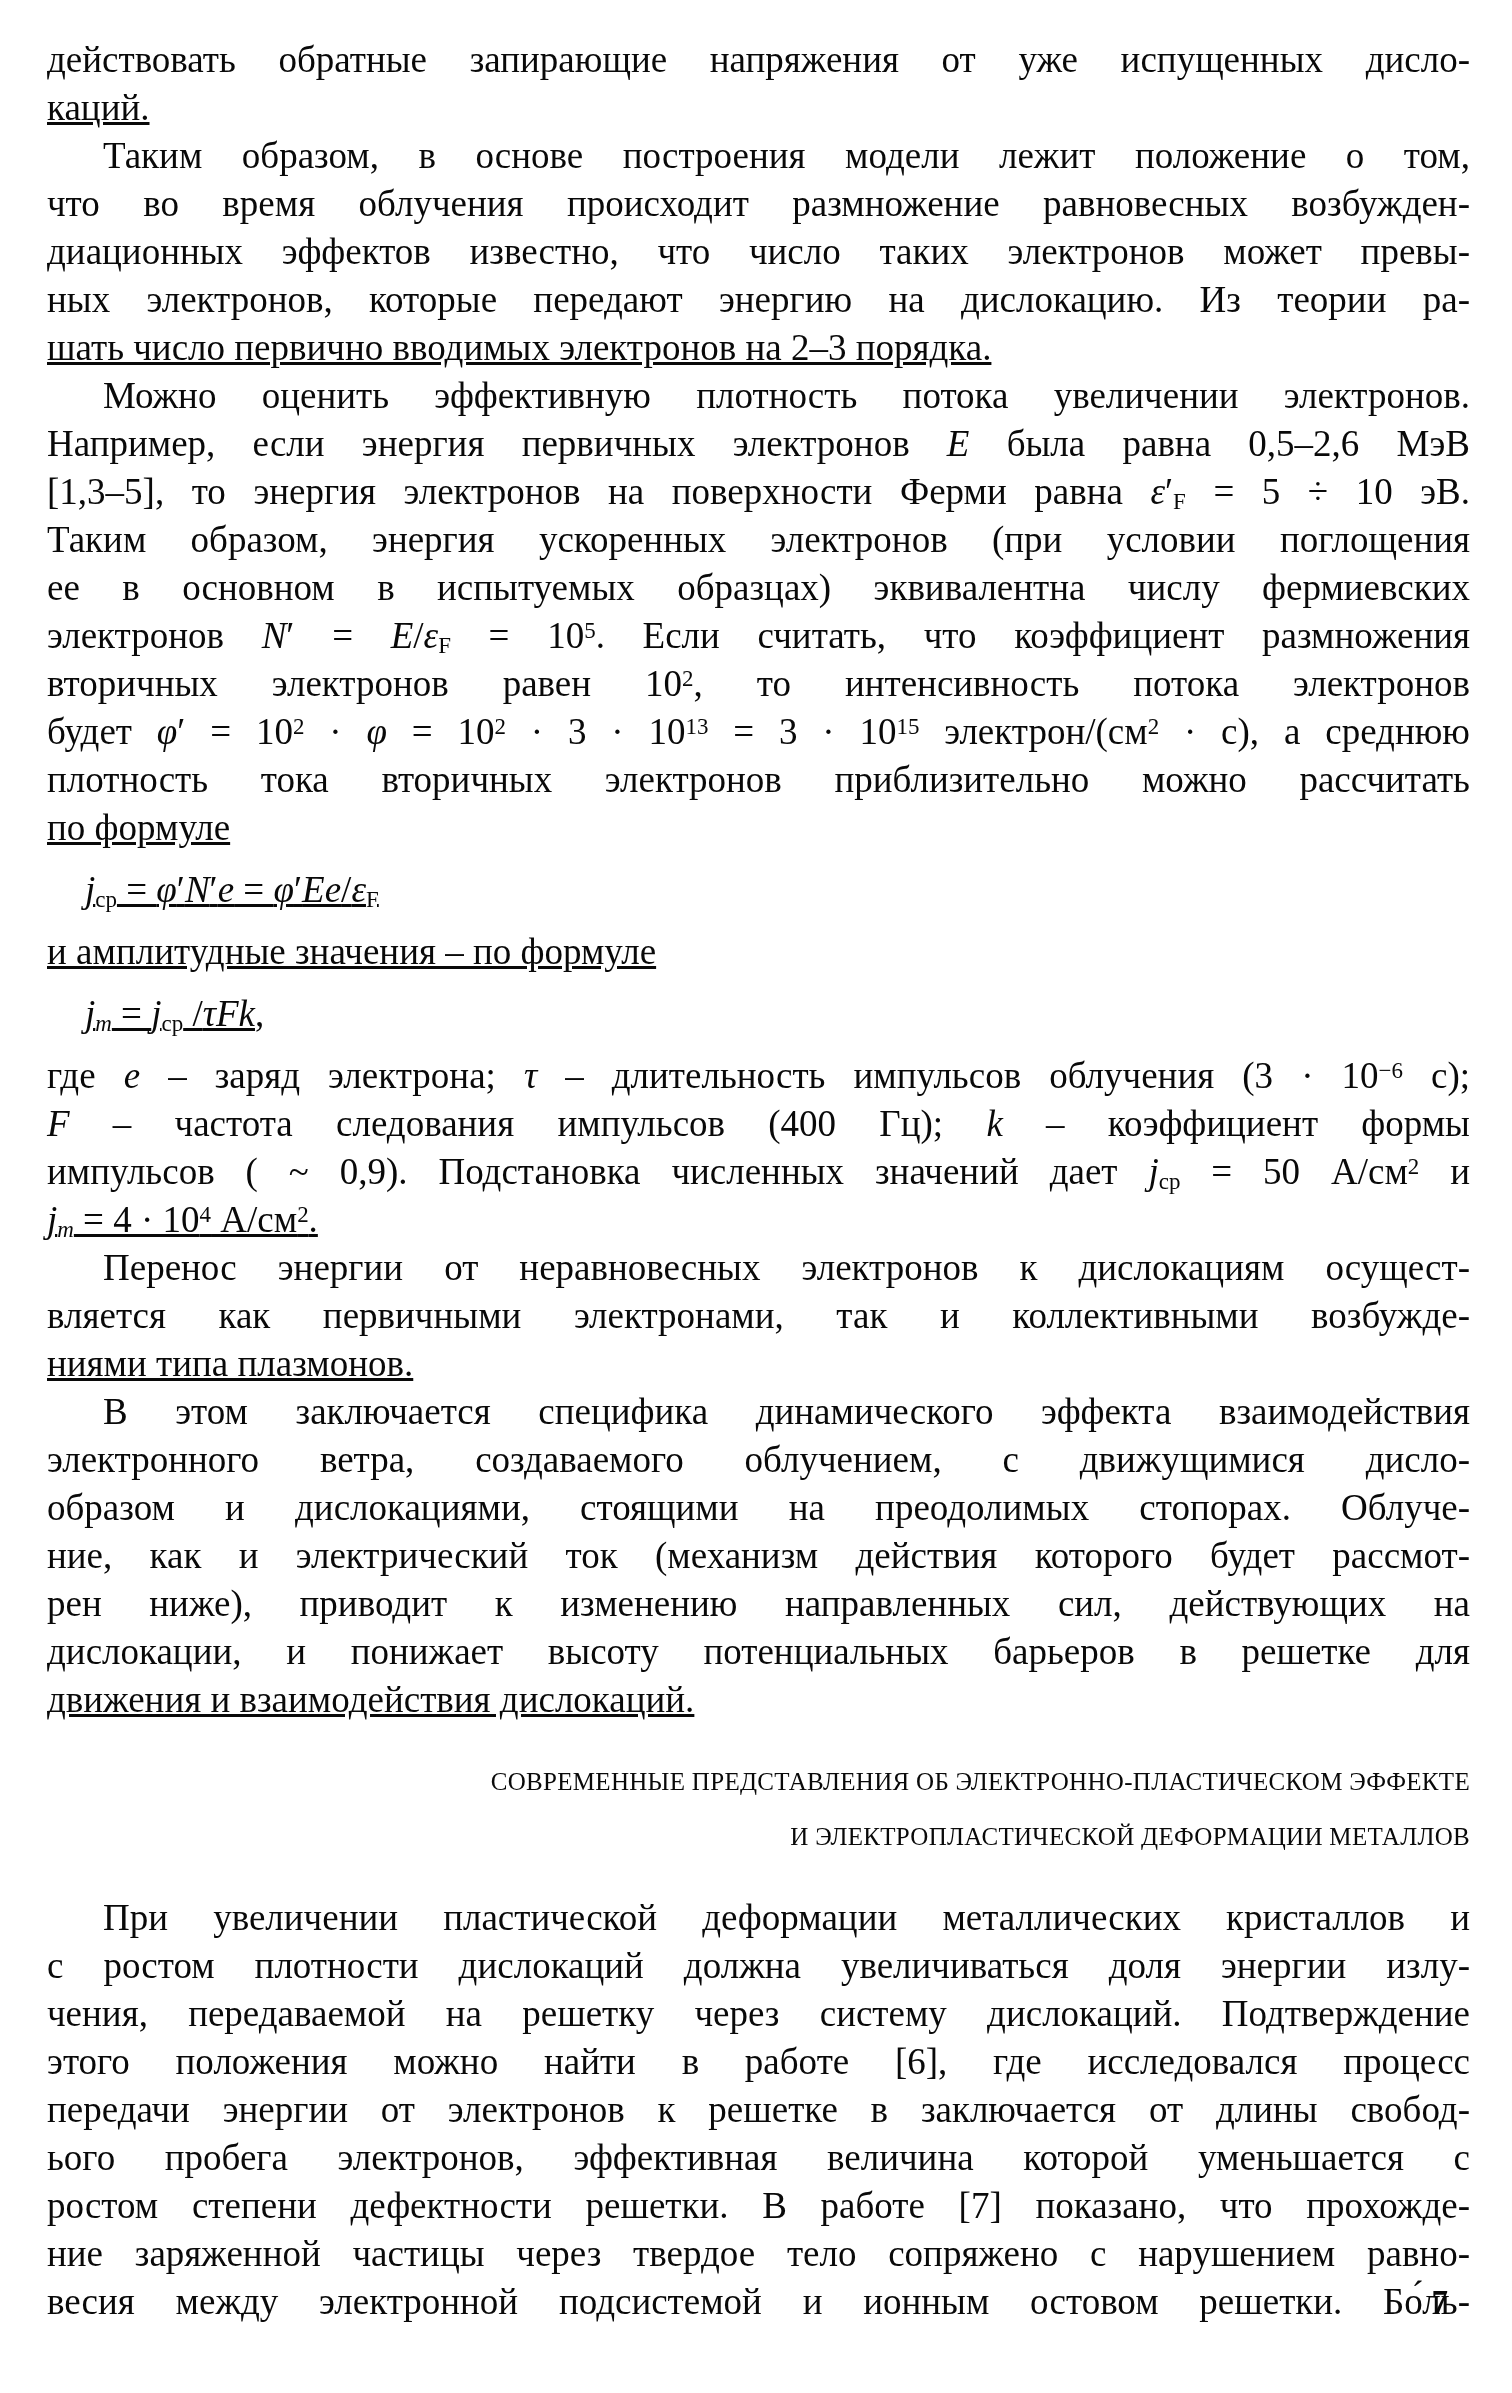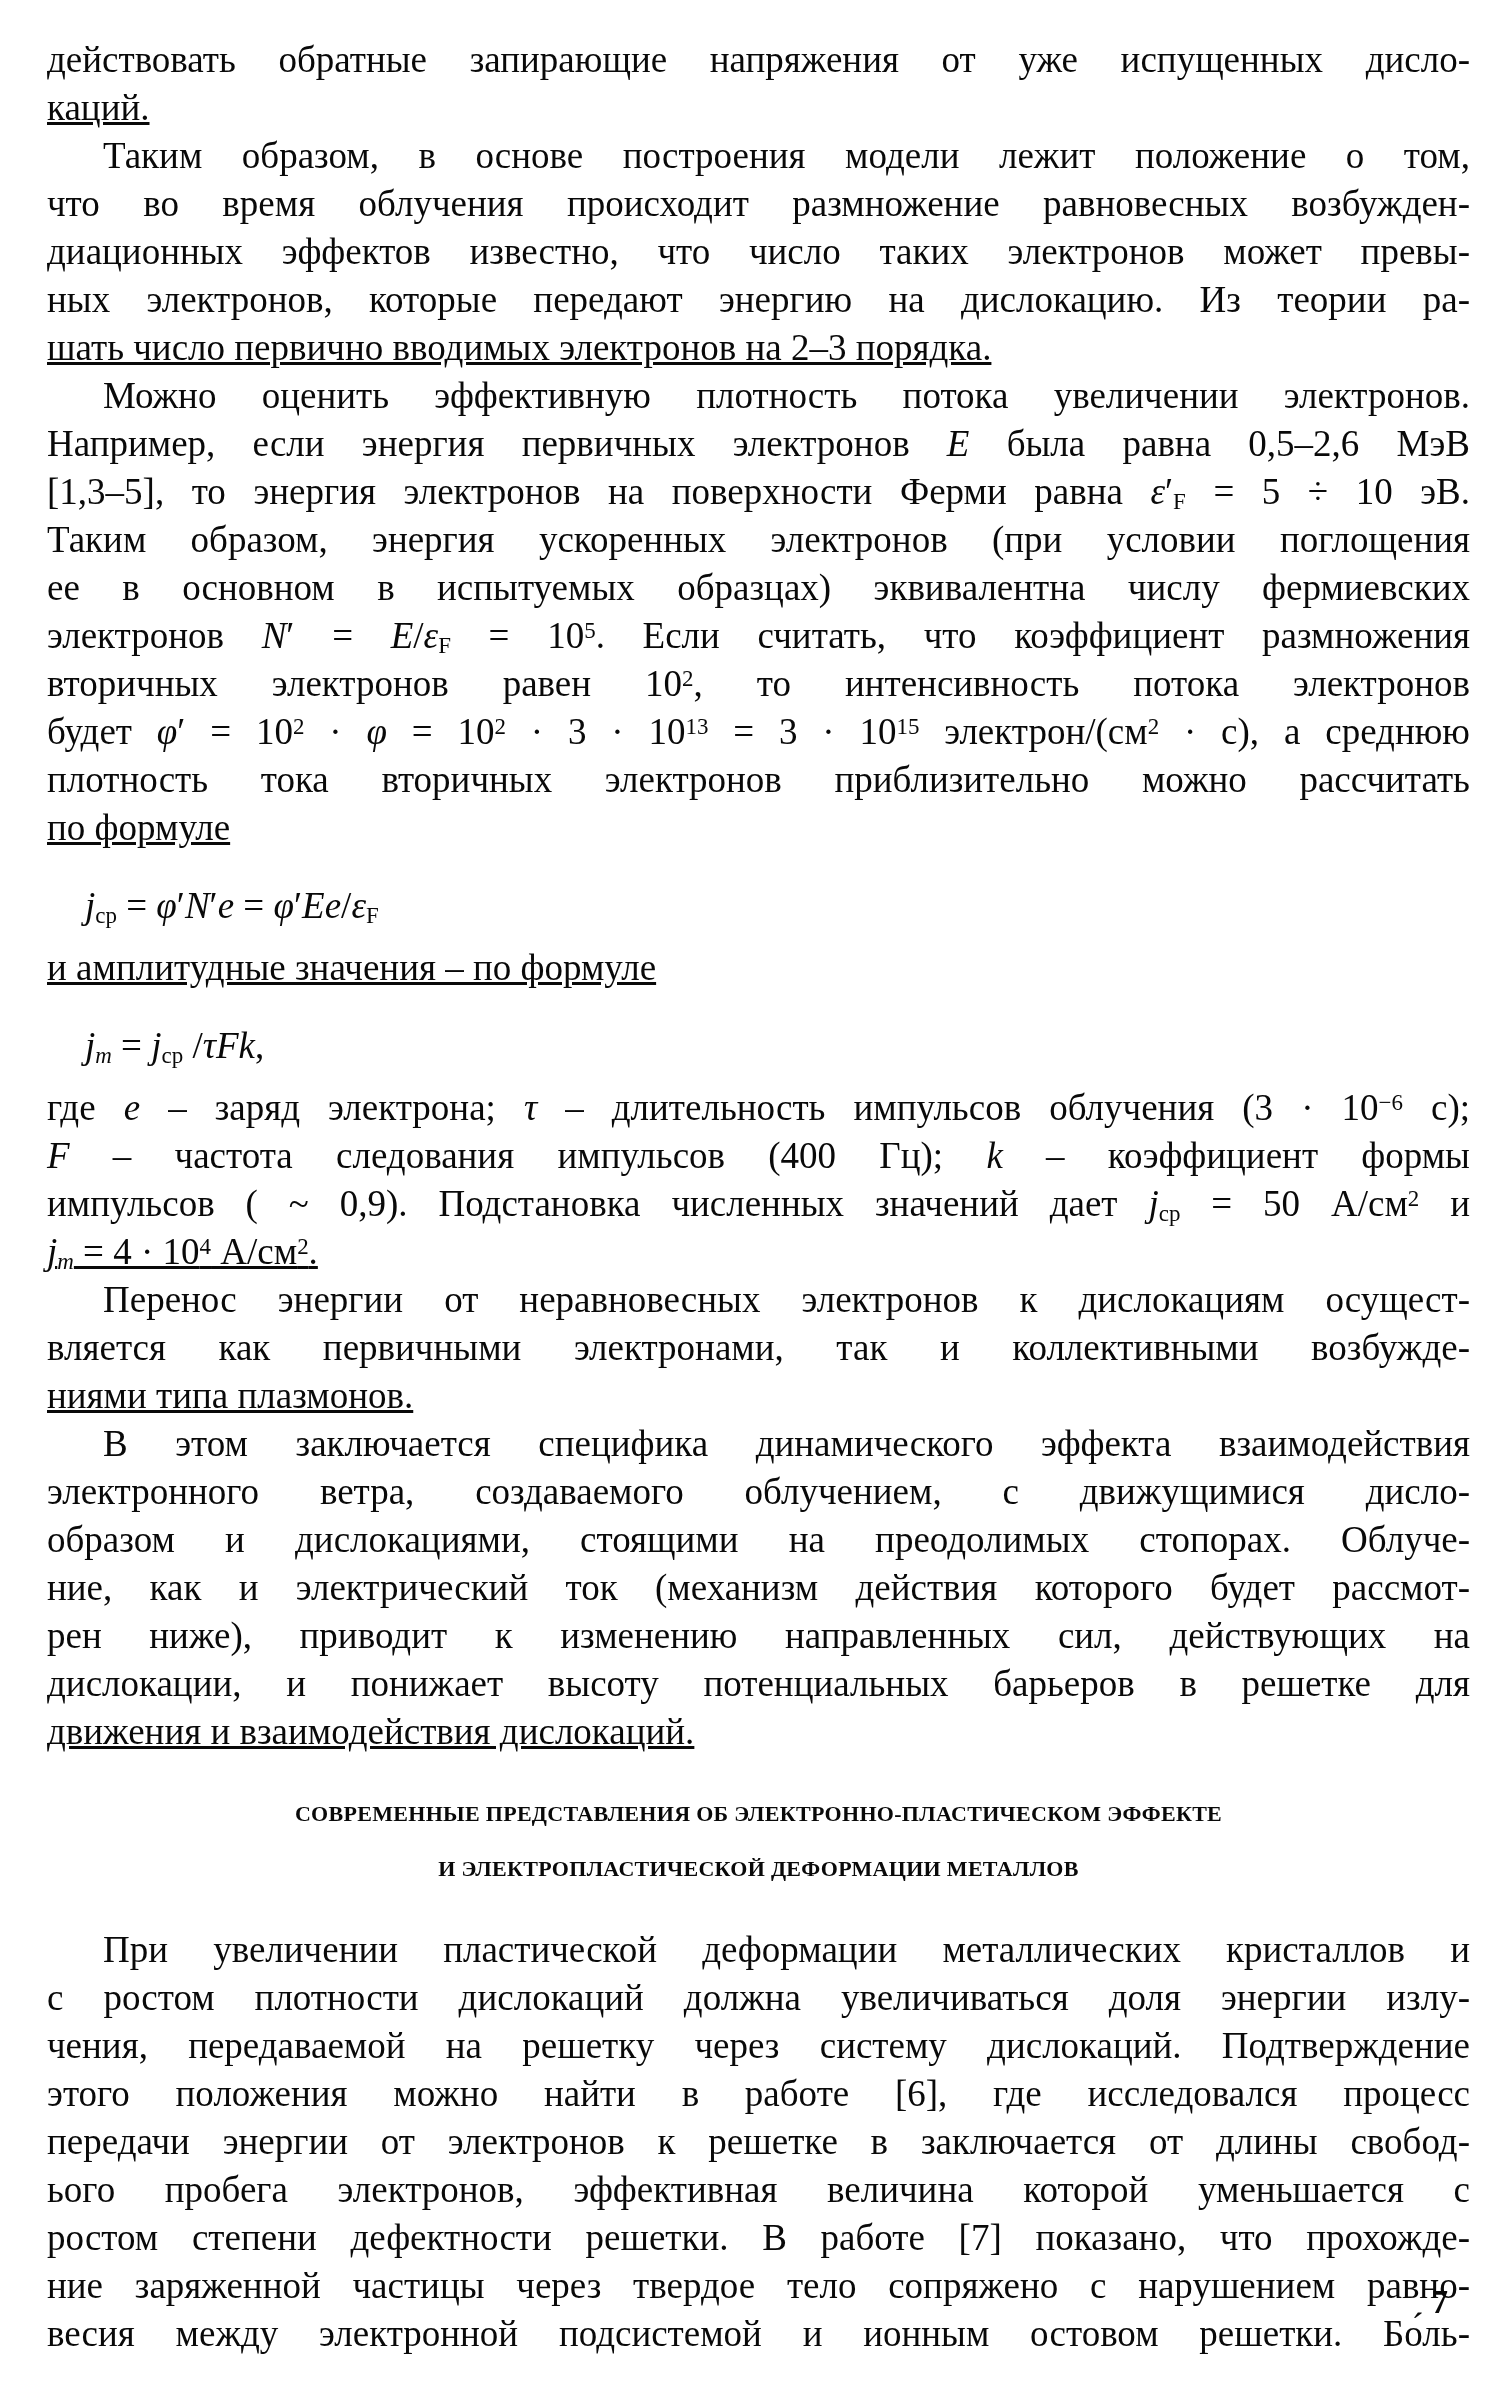--- a/index.html
+++ b/index.html
@@ -26,33 +26,34 @@
   }
   .line.nojust {
     text-align: left;
     text-align-last: left;
     text-decoration: underline;
   }
   .line.indent { text-indent: 56px; }
   .formula {
     font-size: 37px;
     line-height: 48px;
-    margin: 30px 0 14px 38px;
+    margin: 14px 0 14px 38px;
     text-align: left;
     text-align-last: left;
+    text-decoration: underline;
   }
   sup, sub { font-size: 62%; line-height: 0; }
   sup { vertical-align: 0.45em; }
   sub { vertical-align: -0.22em; }
   .heading {
     margin: 30px 0 30px 0;
-    font-weight: bold;
-    font-size: 22px;
+    font-weight: normal;
+    font-size: 25px;
     line-height: 55px;
-    text-align: center;
+    text-align: right;
     letter-spacing: 0.3px;
   }
   .heading-line { white-space: nowrap; }
   .page-number {
     position: absolute;
     top: 2284px;
     right: 64px;
     font-size: 33px;
     font-weight: bold;
   }

